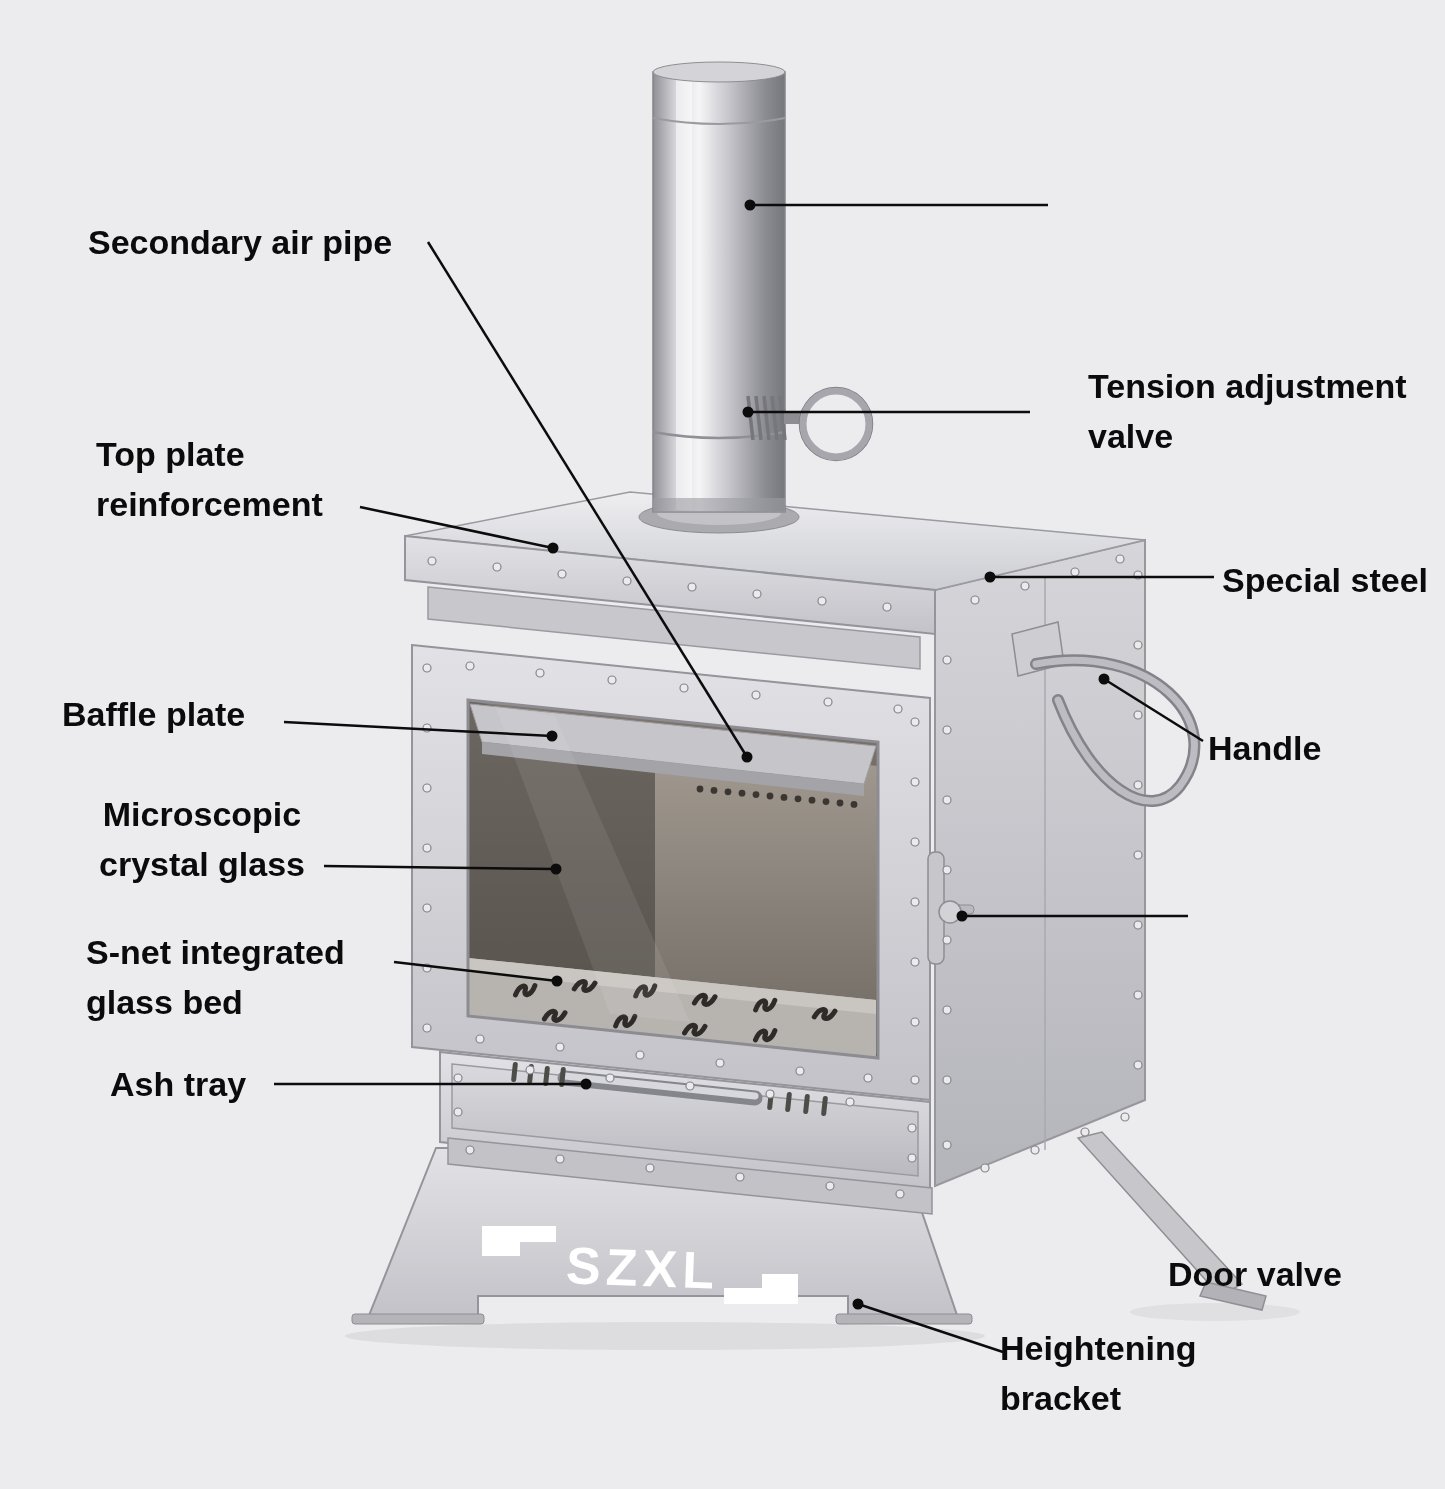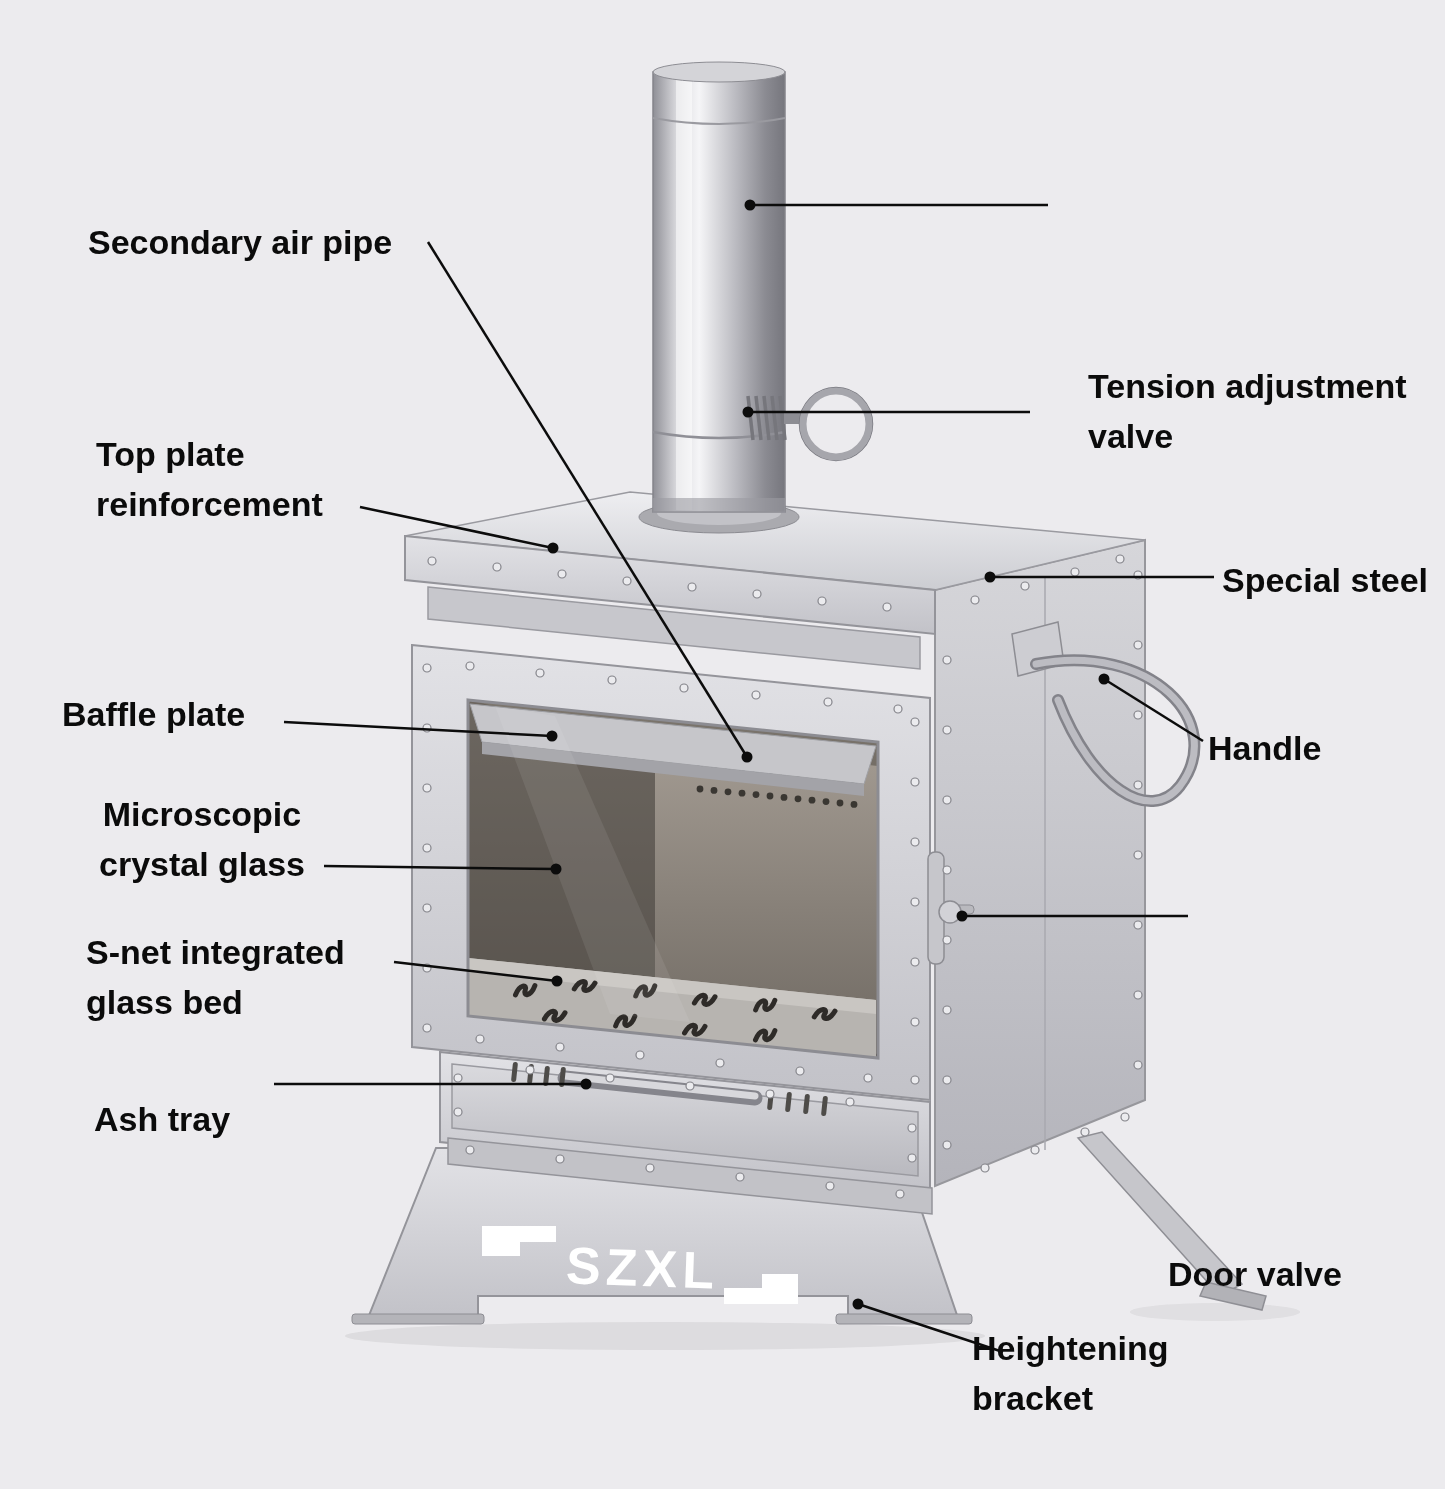--- a/index.html
+++ b/index.html
@@ -313,20 +313,20 @@
     <circle cx="586" cy="1084" r="5.5"></circle>
     <circle cx="858" cy="1304" r="5.5"></circle>
   </g>
 </svg>
 
 <div class="label" style="left:88px;top:218px;width:380px;">Secondary air pipe</div>
 <div class="label" style="left:96px;top:430px;width:270px;">Top plate reinforcement</div>
 <div class="label" style="left:62px;top:690px;width:240px;">Baffle plate</div>
 <div class="label" style="left:76px;top:790px;width:252px;text-align:center;">Microscopic crystal glass</div>
 <div class="label" style="left:86px;top:928px;width:320px;">S-net integrated glass bed</div>
-<div class="label" style="left:94px;top:1060px;width:190px;margin-top:35px;">Ash tray</div>
+<div class="label" style="left:110px;top:1060px;width:190px;">Ash tray</div>
 <div class="label" style="left:1088px;top:362px;width:370px;">Tension adjustment valve</div>
 <div class="label" style="left:1222px;top:556px;width:230px;">Special steel</div>
 <div class="label" style="left:1208px;top:724px;width:180px;">Handle</div>
 <div class="label" style="left:1168px;top:1250px;width:230px;">Door valve</div>
-<div class="label" style="left:972px;top:1324px;width:250px;">Heightening bracket</div>
+<div class="label" style="left:1000px;top:1324px;width:250px;">Heightening bracket</div>
 
 </div>
 
 </body></html>

